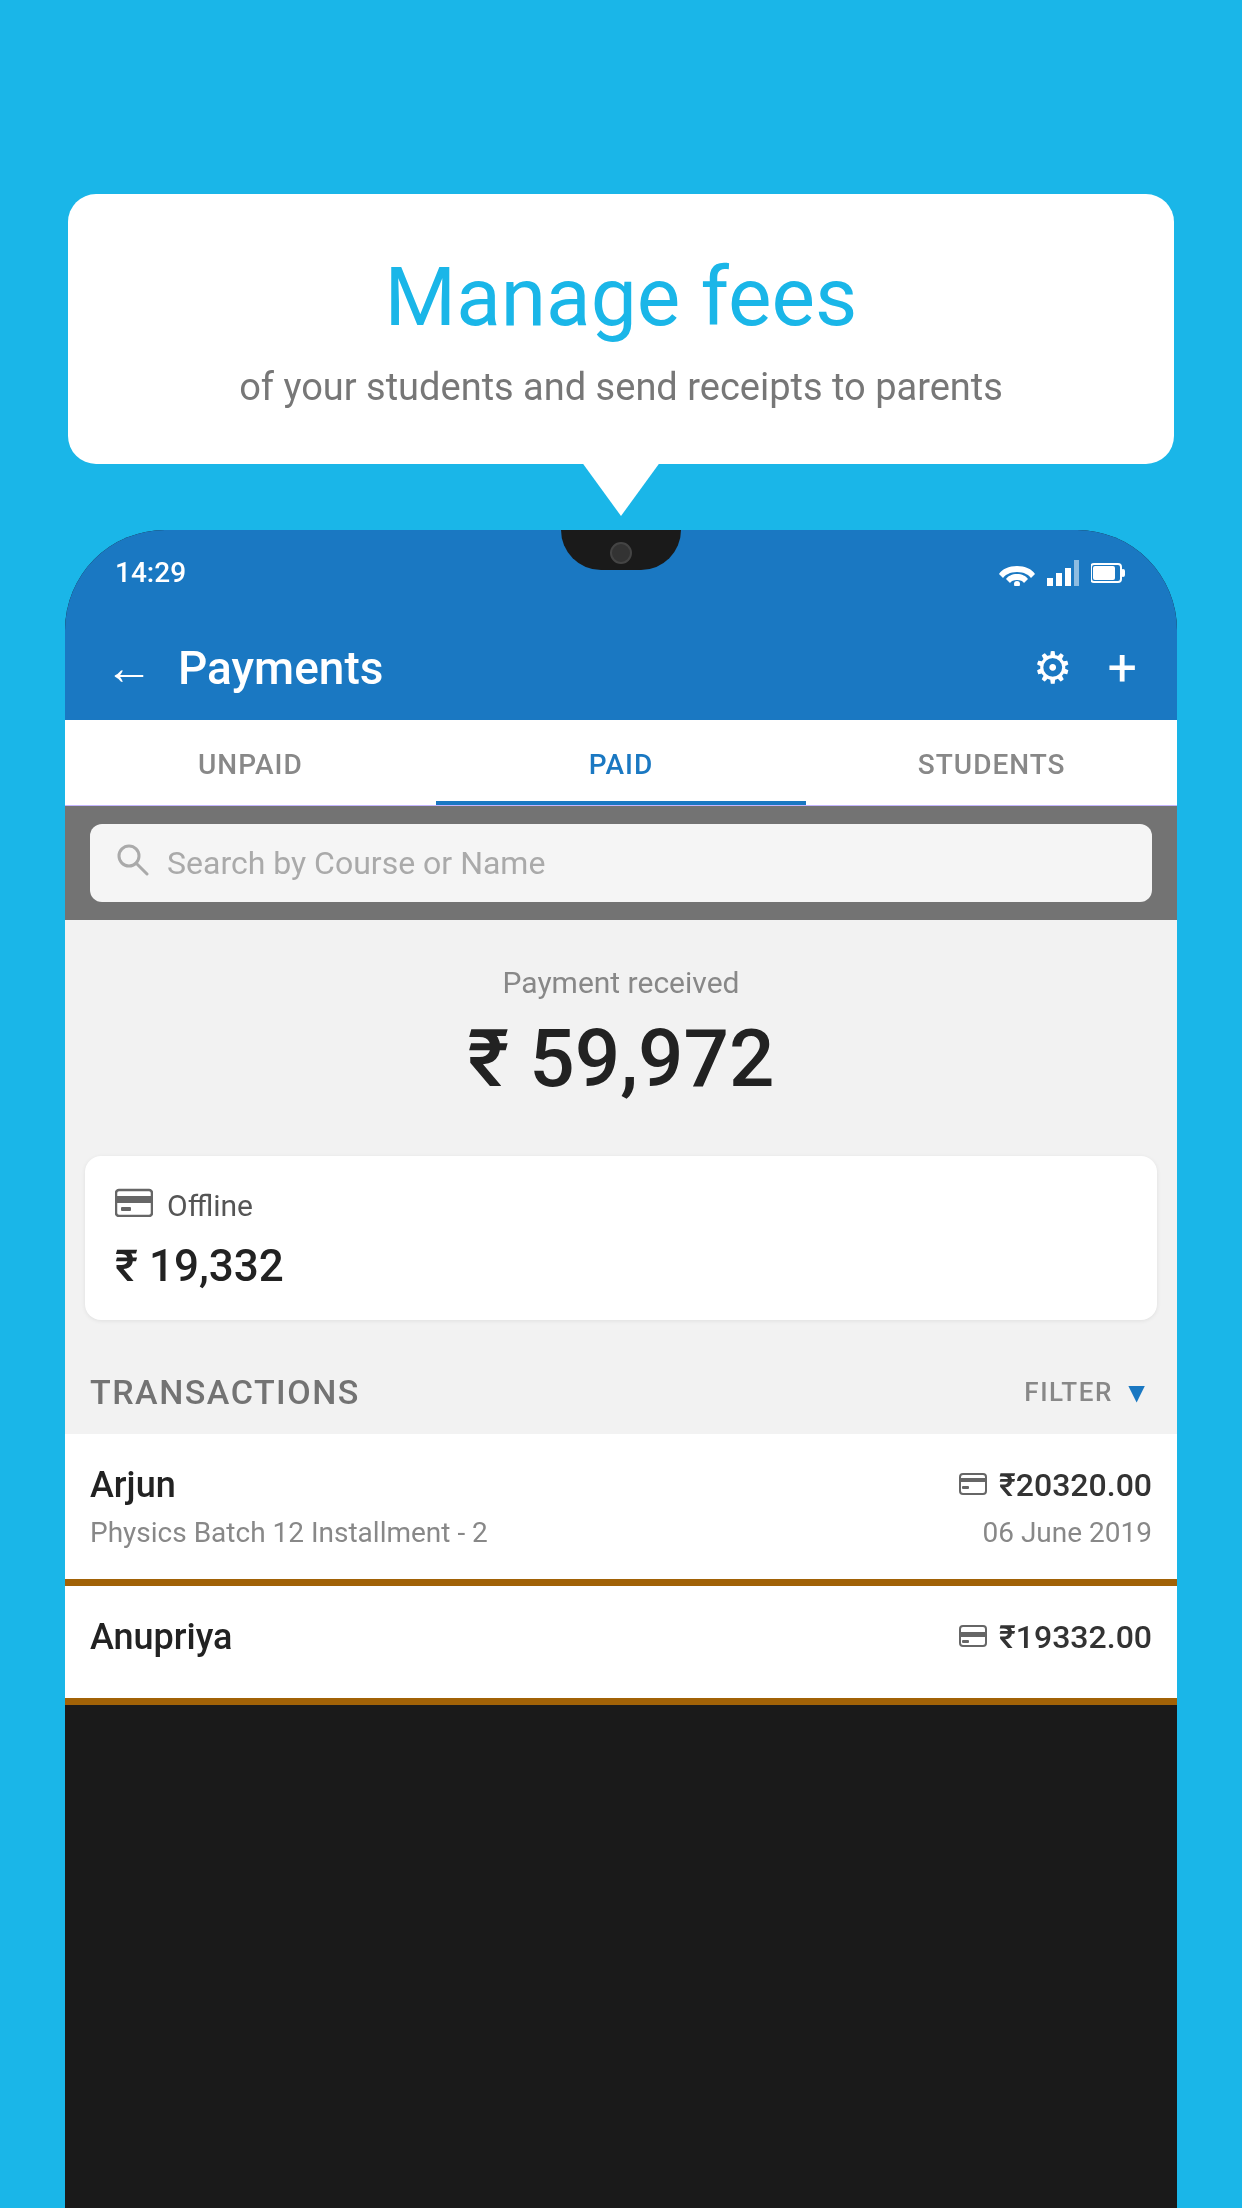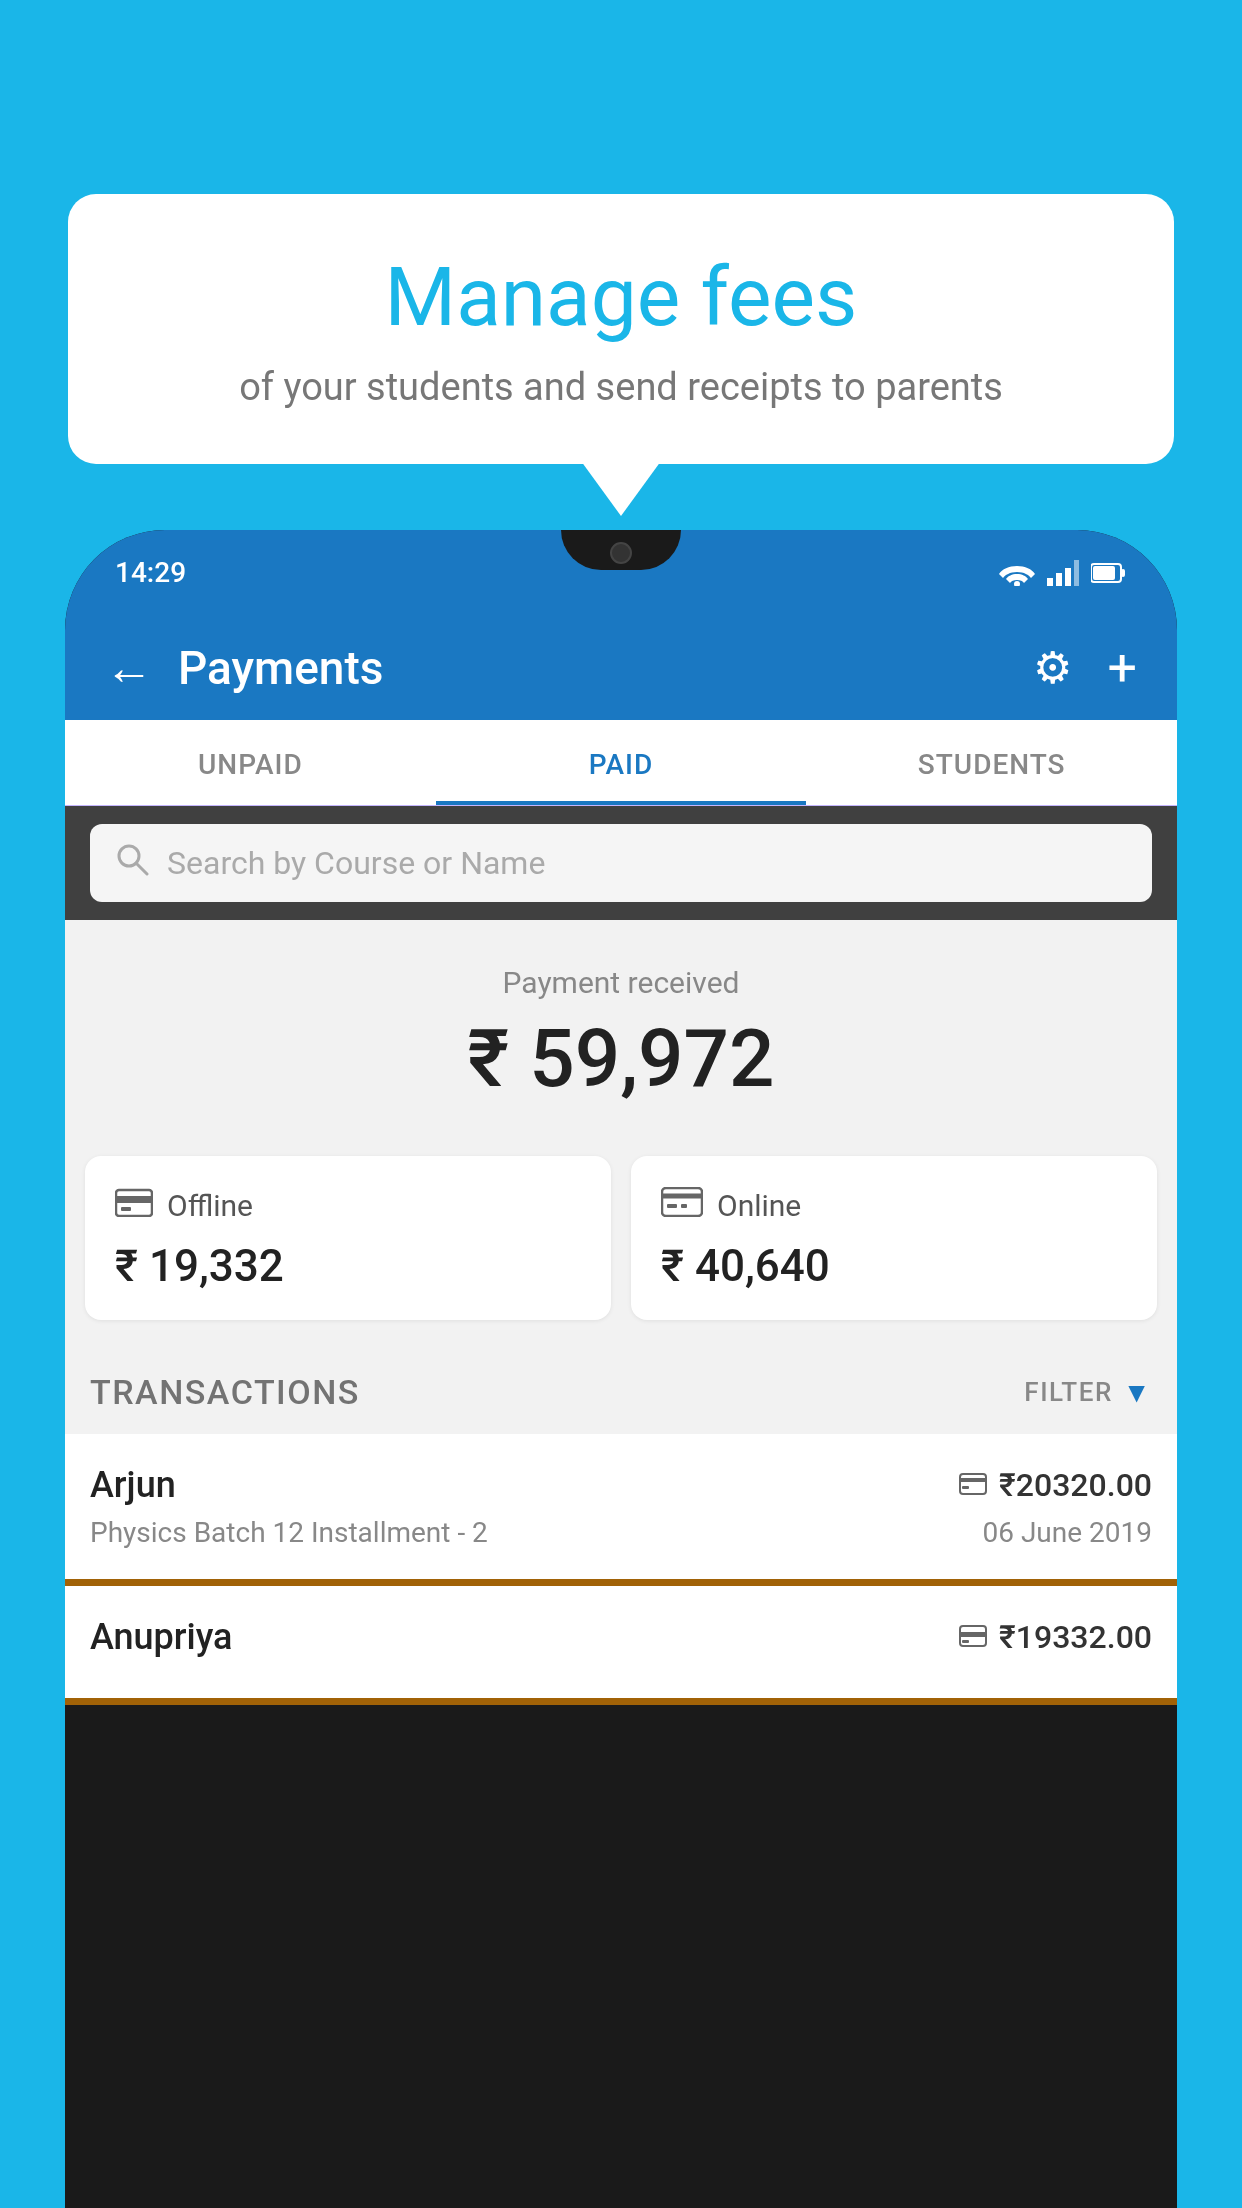--- a/index.html
+++ b/index.html
@@ -184,21 +184,21 @@
     }
 
     
     .app-content {
       background: #f2f2f2;
       overflow: hidden;
     }
 
     
     .search-bar-wrapper {
-      background: #404040;
+      background: #737373;
       padding: 18px 25px;
     }
 
     .search-bar {
       display: flex;
       align-items: center;
       background: #f5f5f5;
       border-radius: 12px;
       padding: 18px 25px;
       gap: 18px;
@@ -433,34 +433,20 @@
               <rect x="1" y="5" width="36" height="26" rx="3" stroke="#666" stroke-width="2.5"></rect>
               <rect x="1" y="11" width="36" height="7" fill="#666"></rect>
               <rect x="6" y="22" width="10" height="4" rx="1" fill="#666"></rect>
             </svg>
           </span>
           <span class="payment-card-type">Offline</span>
         </div>
         <div class="payment-card-amount">₹ 19,332</div>
       </div>
 
-      <div class="payment-card">
-        <div class="payment-card-header">
-          <span class="payment-card-icon">
-            <svg width="42" height="30" viewBox="0 0 42 30" fill="none">
-              <rect x="1" y="1" width="40" height="28" rx="4" stroke="#666" stroke-width="2.5"></rect>
-              <line x1="1" y1="9" x2="41" y2="9" stroke="#666" stroke-width="5"></line>
-              <rect x="6" y="17" width="10" height="4" rx="1" fill="#666"></rect>
-              <rect x="20" y="17" width="6" height="4" rx="1" fill="#666"></rect>
-            </svg>
-          </span>
-          <span class="payment-card-type">Online</span>
-        </div>
-        <div class="payment-card-amount">₹ 40,640</div>
-      </div>
 
     </div>
 
     <div class="transactions-header">
       <span class="transactions-label">TRANSACTIONS</span>
       <div class="filter-btn">
         <span>FILTER</span>
         <span class="filter-icon">▼</span>
       </div>
     </div>

